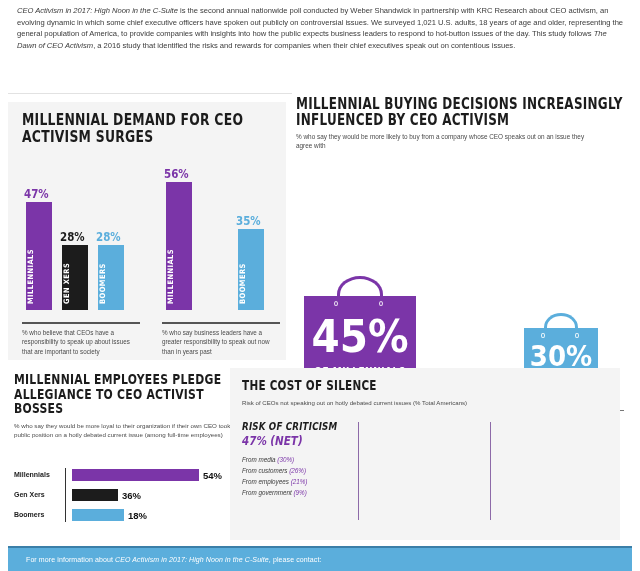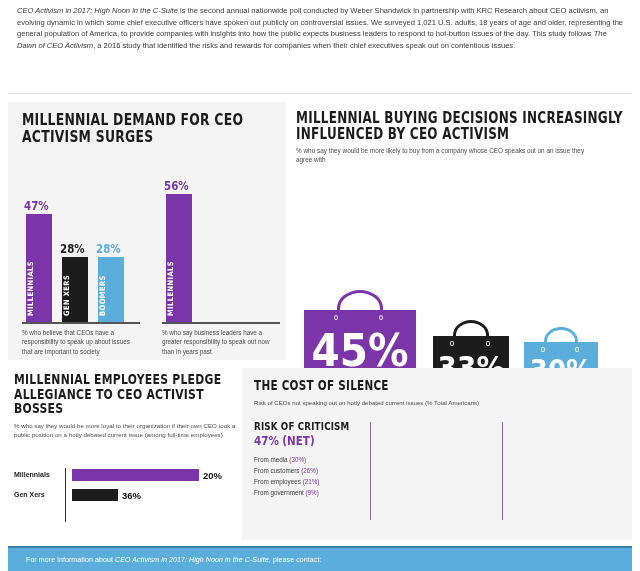--- a/index.html
+++ b/index.html
@@ -29,39 +29,39 @@
     font-weight:bold; color:#1c1c1c; text-transform:uppercase;
     letter-spacing:0.3px; transform: scaleX(0.86); transform-origin: left top;
   }
   .sub { font-size:6.4px; line-height:9px; color:#4a4a4a; }
 
   
   #p1 { left:8px; top:102px; width:278px; height:258px; }
   #p1 .hdr { position:absolute; left:14px; top:10px; font-size:16px; line-height:16.5px; width:320px; }
 
   .colgrp { position:absolute; }
-  .vbar { position:absolute; bottom:0;margin-top:29px; }
+  .vbar { position:absolute; bottom:12px;margin-top:29px; }
   .vbar .blabel {
     position:absolute; left:0; bottom:6px; width:100%;
     color:#fff; font-size:7.5px; font-weight:bold; letter-spacing:0.4px;
     font-family:"DejaVu Sans Condensed","Liberation Sans Narrow","Liberation Sans",sans-serif;
     writing-mode: vertical-rl; transform: rotate(180deg);
     text-align:left; height:86px;
   }
   .vval {
     position:absolute; bottom:100%; left:-2px; margin-bottom:1px;
     font-size:13px; font-weight:bold; white-space:nowrap;
     font-family:"DejaVu Sans Condensed","Liberation Sans Narrow","Liberation Sans",sans-serif;
     transform: scaleX(0.88); transform-origin:left bottom;
   }
   .axis { position:absolute; height:1.5px; background:#555; }
   .caption { position:absolute; font-size:6.3px; line-height:9.3px; color:#4a4a4a; }
 
   
-  #p2 { left:292px; top:102px; width:340px; height:258px; background:#fff; }
+  #p2 { left:292px; top:88px; width:340px; height:258px; background:#fff; }
   #p2 .hdr { position:absolute; left:4px; top:8px; font-size:15.5px; line-height:16px; width:400px; }
   #p2 .sub { position:absolute; left:4px; top:44px; width:300px; }
 
   .bagwrap { position:absolute; }
   .bag { position:absolute; bottom:0; width:100%; }
   .handle {
     position:absolute; left:50%; transform:translateX(-50%);
     border-style:solid; border-bottom:none;
     border-top-left-radius:60% 100%; border-top-right-radius:60% 100%;
     background:transparent;
@@ -91,21 +91,21 @@
   #p3 .hdr { position:absolute; left:6px; top:4px; font-size:14px; line-height:14.5px; width:270px; }
   #p3 .sub { position:absolute; left:6px; top:53px; width:222px; font-size:6.2px; line-height:9.2px; }
 
   .hbar-row { position:absolute; height:15px; }
   .hbar-name { position:absolute; left:0; top:3px; font-size:7px; font-weight:bold; color:#222; }
   .hbar { position:absolute; left:58px; top:1px; height:12px; }
   .hbar-val { position:absolute; top:1.5px; font-size:9.5px; font-weight:bold; color:#111; }
   .h-axis { position:absolute; left:57px; width:1.4px; background:#333; }
 
   
-  #p4 { left:242px; top:368px; width:390px; height:172px; }
+  #p4 { left:230px; top:368px; width:390px; height:172px; }
   #p4 .hdr { position:absolute; left:12px; top:10px; font-size:13.5px; line-height:14px; }
   #p4 .sub { position:absolute; left:12px; top:30px; font-size:6.1px; }
 
   .riskcol { position:absolute; top:52px; }
   .risk-title {
     font-family:"DejaVu Sans Condensed","Liberation Sans Narrow","Liberation Sans",sans-serif;
     font-weight:bold; font-size:10.5px; color:#1c1c1c; letter-spacing:0.2px;
     transform:scaleX(0.92); transform-origin:left top; white-space:nowrap;
   }
   .risk-net {
@@ -154,49 +154,44 @@
         <div class="blabel" style="height:56px;">BOOMERS</div>
       </div>
     </div>
     <div class="axis" style="left:14px; top:220px; width:118px;"></div>
     <div class="caption" style="left:14px; top:226px; width:120px;">% who believe that CEOs have a responsibility to speak up about issues that are important to society</div>
 
     <div class="colgrp" style="left:154px; top:48px; width:120px; height:172px;">
       <div class="vbar" style="left:4px; width:26px; height:128px; background:#7B35A8;">
         <div class="vval" style="color:#7B35A8;">56%</div>
         <div class="blabel" style="height:100px;">MILLENNIALS</div>
+      </div>
+      <div class="vbar" style="left:76px; width:26px; height:81px; background:#5BAEDC;">
+        <div class="vval" style="color:#5BAEDC;">35%</div>
+        <div class="blabel" style="height:70px;">BOOMERS</div>
       </div>
     </div>
     <div class="axis" style="left:154px; top:220px; width:118px;"></div>
     <div class="caption" style="left:154px; top:226px; width:118px;">% who say business leaders have a greater responsibility to speak out now than in years past</div>
   </div>
 
   <div class="panel" id="p2">
     <div class="hdr">MILLENNIAL BUYING DECISIONS INCREASINGLY INFLUENCED BY CEO ACTIVISM</div>
     <div class="sub">% who say they would be more likely to buy from a company whose CEO speaks out on an issue they agree with</div>
 
     <div class="bagwrap" style="left:12px; top:72px; width:112px; height:248px;">
       <div class="handle" style="bottom:110px; width:46px; height:22px; border-width:3.5px; border-color:#7B35A8;"></div>
       <div class="bag" style="height:112px; background:#7B35A8;">
         <div class="eyelet" style="left:30px;"></div>
         <div class="eyelet" style="left:75px;"></div>
         <div class="bigpct" style="top:18px; font-size:45px;">45%</div>
         <div class="bigsub" style="top:70px; font-size:10px;">OF MILLENNIALS</div>
       </div>
     </div>
 
-    <div class="bagwrap" style="left:141px; top:72px; width:76px; height:248px;">
-      <div class="handle" style="bottom:84px; width:36px; height:18px; border-width:3px; border-color:#1c1c1c;"></div>
-      <div class="bag" style="height:86px; background:#1c1c1c;">
-        <div class="eyelet" style="left:17px; width:3.5px; height:4.5px;"></div>
-        <div class="eyelet" style="left:53px; width:3.5px; height:4.5px;"></div>
-        <div class="bigpct" style="top:16px; font-size:31px;">33%</div>
-        <div class="bigsub" style="top:53px; font-size:8.3px;">OF GEN XERS</div>
-      </div>
-    </div>
 
     <div class="bagwrap" style="left:232px; top:72px; width:74px; height:248px;">
       <div class="handle" style="bottom:78px; width:34px; height:17px; border-width:3px; border-color:#5BAEDC;"></div>
       <div class="bag" style="height:80px; background:#5BAEDC;">
         <div class="eyelet" style="left:17px; width:3.5px; height:4.5px;"></div>
         <div class="eyelet" style="left:51px; width:3.5px; height:4.5px;"></div>
         <div class="bigpct" style="top:14px; font-size:29px;">30%</div>
         <div class="bigsub" style="top:48px; font-size:8px;">OF BOOMERS</div>
       </div>
     </div>
@@ -221,39 +216,44 @@
 
   <div class="panel" id="p3">
     <div class="hdr">MILLENNIAL EMPLOYEES PLEDGE ALLEGIANCE TO CEO ACTIVIST BOSSES</div>
     <div class="sub">% who say they would be more loyal to their organization if their own CEO took a public position on a hotly debated current issue (among full-time employees)</div>
 
     <div class="h-axis" style="top:100px; height:54px;"></div>
 
     <div class="hbar-row" style="left:6px; top:100px; width:216px;">
       <div class="hbar-name">Millennials</div>
       <div class="hbar" style="width:127px; background:#7B35A8;"></div>
-      <div class="hbar-val" style="left:189px;">20%</div>
+      <div class="hbar-val" style="left:189px;">54%</div>
     </div>
 
     <div class="hbar-row" style="left:6px; top:120px; width:216px;">
       <div class="hbar-name">Gen Xers</div>
       <div class="hbar" style="width:46px; background:#1c1c1c;"></div>
       <div class="hbar-val" style="left:108px;">36%</div>
     </div>
 
+    <div class="hbar-row" style="left:6px; top:140px; width:216px;">
+      <div class="hbar-name">Boomers</div>
+      <div class="hbar" style="width:52px; background:#5BAEDC;"></div>
+      <div class="hbar-val" style="left:114px;">18%</div>
+    </div>
   </div>
 
   <div class="panel" id="p4">
     <div class="hdr">THE COST OF SILENCE</div>
     <div class="sub">Risk of CEOs not speaking out on hotly debated current issues (% Total Americans)</div>
 
     <div class="vdiv" style="left:128px; top:54px; height:98px;"></div>
     <div class="vdiv" style="left:260px; top:54px; height:98px;"></div>
 
-    <div class="riskcol" style="left:12px; width:114px;">
+    <div class="riskcol" style="left:12px; width:114px;font-style:italic;">
       <div class="risk-title">RISK OF CRITICISM</div>
       <div class="risk-net">47% (NET)</div>
       <div style="margin-top:6px;">
         <div class="risk-item"><span style="color:#3a3a3a;">From media </span><span>(30%)</span></div>
         <div class="risk-item"><span style="color:#3a3a3a;">From customers </span><span>(26%)</span></div>
         <div class="risk-item"><span style="color:#3a3a3a;">From employees </span><span>(21%)</span></div>
         <div class="risk-item"><span style="color:#3a3a3a;">From government </span><span>(9%)</span></div>
       </div>
     </div>
 

